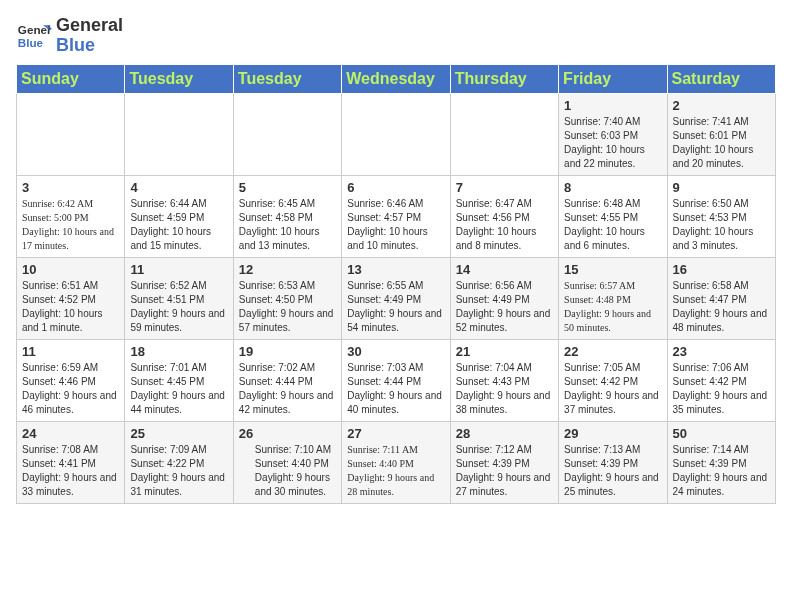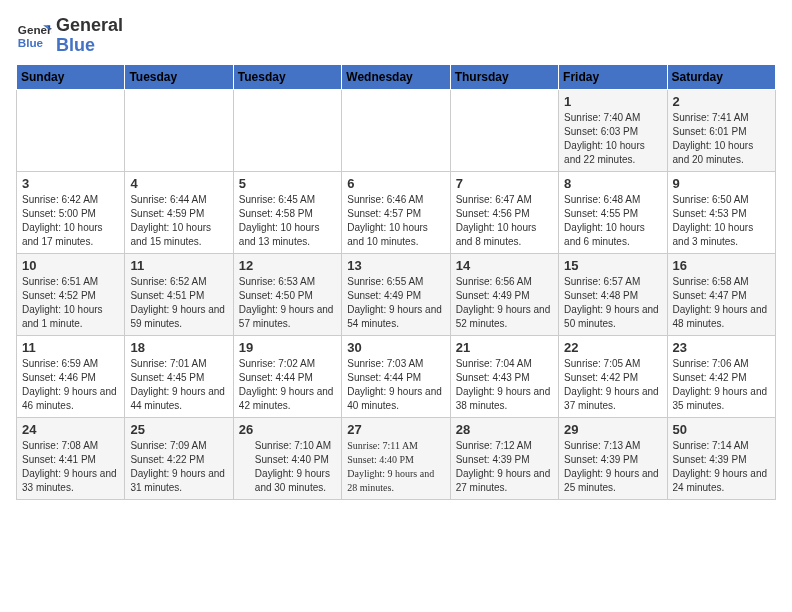--- a/index.html
+++ b/index.html
@@ -46,22 +46,22 @@
       font-size: 16px;
       color: #555;
     }
     table {
       width: 100%;
       border-collapse: collapse;
       table-layout: fixed;
     }
     thead th {
       background: #4472C4;
-      color: #000000;
-      font-size: 12px;
+      color: #bef264;
+      font-size: 16px;
       font-weight: bold;
       padding: 5px 4px;
       text-align: left;
       border: 1px solid #fff;
     }
     tbody td {
       border: 1px solid #ccc;
       vertical-align: top;
       padding: 4px 5px;
       font-size: 10px;
@@ -140,21 +140,21 @@
         <td>
           <div class="day-num">2</div>
           <div class="day-info" style="white-space: pre-line;">Sunrise: 7:41 AM
 Sunset: 6:01 PM
 Daylight: 10 hours and 20 minutes.</div>
         </td>
       </tr>
       <tr>
         <td>
           <div class="day-num">3</div>
-          <div class="day-info" style="white-space: pre-line;">Sunrise: 6:42 AM
+          <div class="day-info" style="white-space: pre-line; font-family: Liberation Serif, serif;">Sunrise: 6:42 AM
 Sunset: 5:00 PM
 Daylight: 10 hours and 17 minutes.</div>
         </td>
         <td>
           <div class="day-num">4</div>
           <div class="day-info" style="white-space: pre-line;">Sunrise: 6:44 AM
 Sunset: 4:59 PM
 Daylight: 10 hours and 15 minutes.</div>
         </td>
         <td>
@@ -214,21 +214,21 @@
 Daylight: 9 hours and 54 minutes.</div>
         </td>
         <td>
           <div class="day-num">14</div>
           <div class="day-info" style="white-space: pre-line;">Sunrise: 6:56 AM
 Sunset: 4:49 PM
 Daylight: 9 hours and 52 minutes.</div>
         </td>
         <td>
           <div class="day-num">15</div>
-          <div class="day-info" style="white-space: pre-line;">Sunrise: 6:57 AM
+          <div class="day-info" style="white-space: pre-line; font-family: Liberation Serif, serif;">Sunrise: 6:57 AM
 Sunset: 4:48 PM
 Daylight: 9 hours and 50 minutes.</div>
         </td>
         <td>
           <div class="day-num">16</div>
           <div class="day-info" style="white-space: pre-line;">Sunrise: 6:58 AM
 Sunset: 4:47 PM
 Daylight: 9 hours and 48 minutes.</div>
         </td>
       </tr>

